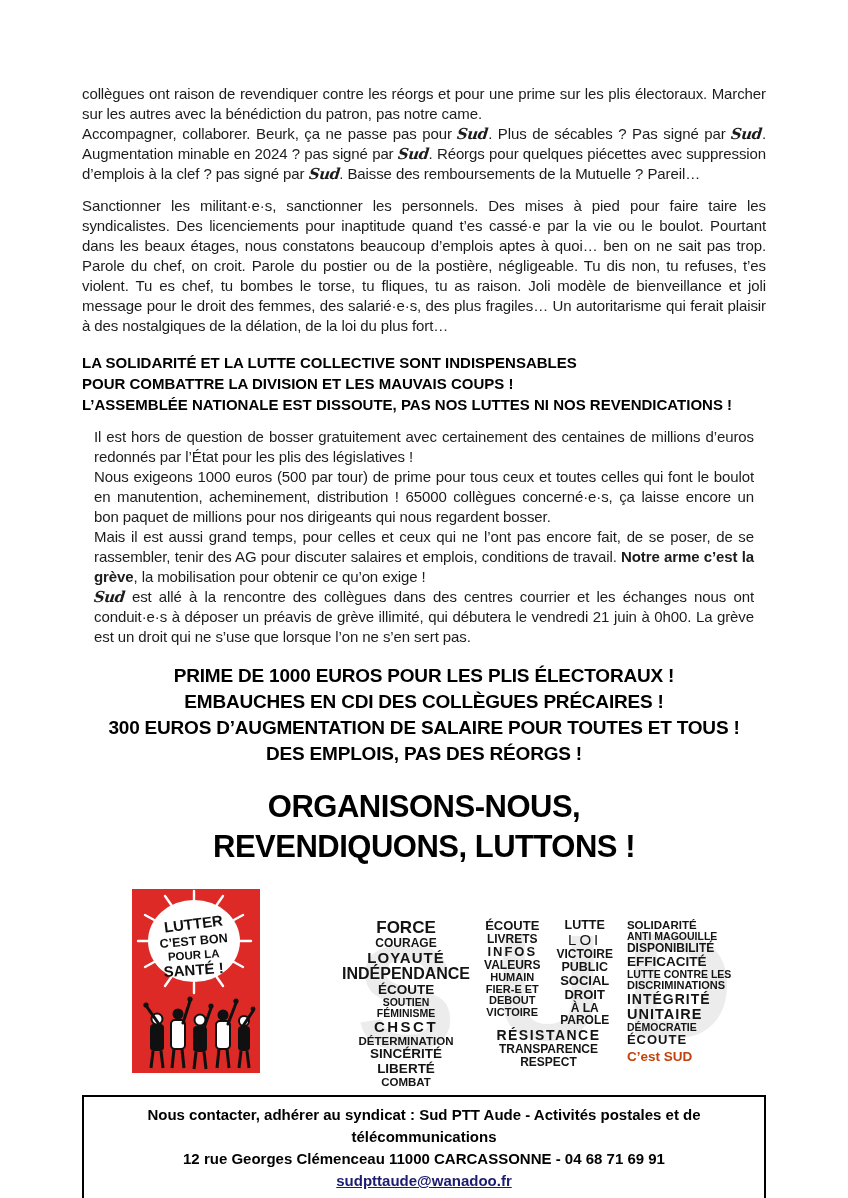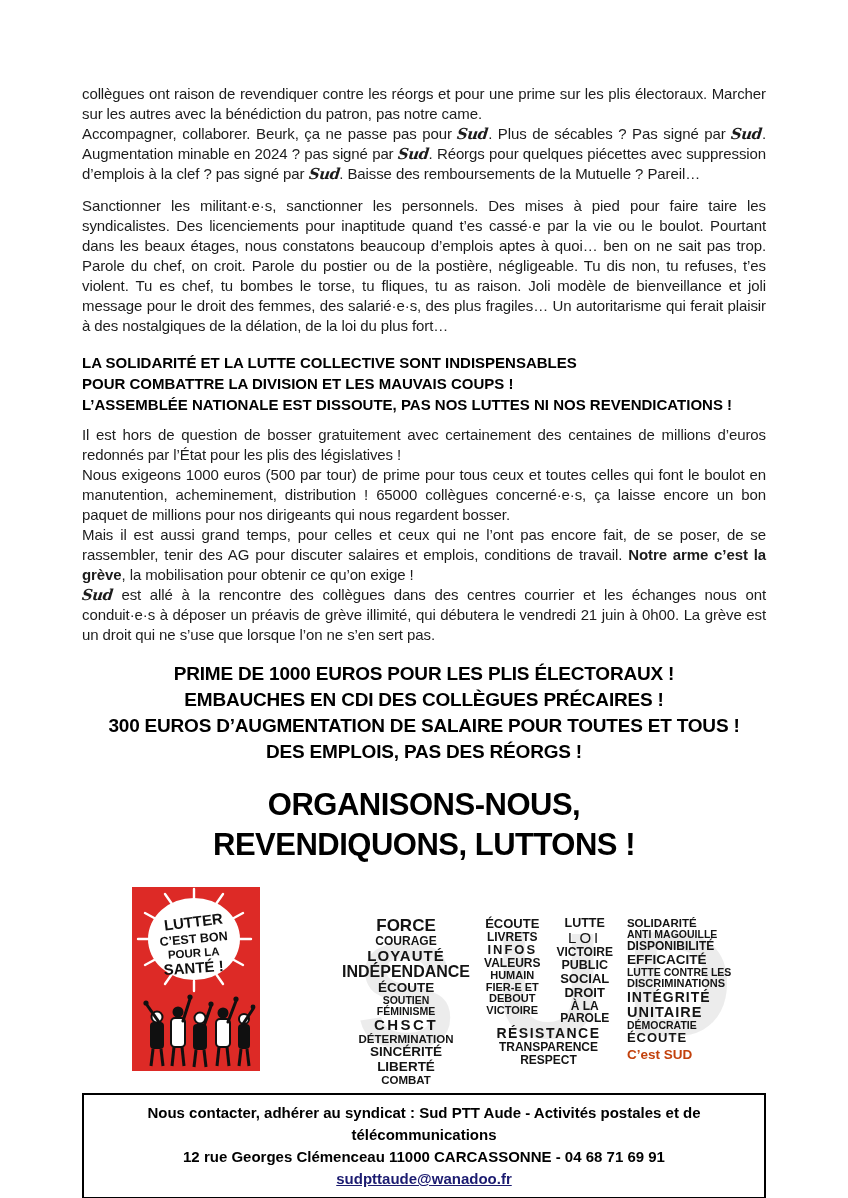--- a/index.html
+++ b/index.html
@@ -67,21 +67,21 @@
   </p>
 
   <p class="body-text para">Sanctionner les militant·e·s, sanctionner les personnels. Des mises à pied pour faire taire les syndicalistes. Des licenciements pour inaptitude quand t’es cassé·e par la vie ou le boulot. Pourtant dans les beaux étages, nous constatons beaucoup d’emplois aptes à quoi… ben on ne sait pas trop. Parole du chef, on croit. Parole du postier ou de la postière, négligeable. Tu dis non, tu refuses, t’es violent. Tu es chef, tu bombes le torse, tu fliques, tu as raison. Joli modèle de bienveillance et joli message pour le droit des femmes, des salarié·e·s, des plus fragiles… Un autoritarisme qui ferait plaisir à des nostalgiques de la délation, de la loi du plus fort…</p>
 
   <div class="center-bold">
       <div>LA SOLIDARITÉ ET LA LUTTE COLLECTIVE SONT INDISPENSABLES</div>
       <div>POUR COMBATTRE LA DIVISION ET LES MAUVAIS COUPS  !</div>
       <div>L’ASSEMBLÉE NATIONALE EST DISSOUTE, PAS NOS LUTTES NI NOS REVENDICATIONS !</div>
     </div>
 
-  <p class="body-text" style="margin:0;"><span>Il est hors de question de bosser gratuitement avec certainement des centaines de millions d’euros redonnés par l’État pour les plis des législatives !</span><br>
+  <p class="body-text" style="margin:12px;"><span>Il est hors de question de bosser gratuitement avec certainement des centaines de millions d’euros redonnés par l’État pour les plis des législatives !</span><br>
     <span>Nous exigeons 1000 euros (500 par tour) de prime pour tous ceux et toutes celles qui font le boulot en manutention, acheminement, distribution ! 65000 collègues concerné·e·s, ça laisse encore un bon paquet de millions pour nos dirigeants qui nous regardent bosser.</span><br>
     <span>Mais il est aussi grand temps, pour celles et ceux qui ne l’ont pas encore fait, de se poser, de se rassembler, tenir des AG pour discuter salaires et emplois, conditions de travail. </span><span class="bold">Notre arme c’est la grève</span><span>, la mobilisation pour obtenir ce qu’on exige !</span><br>
     <span class="sud-logo">Sud</span><span> est allé à la rencontre des collègues dans des centres courrier et les échanges nous ont conduit·e·s à déposer un préavis de grève illimité, qui débutera le vendredi 21 juin à 0h00. La grève est un droit qui ne s’use que lorsque l’on ne s’en sert pas.</span>
   </p>
 
   <div class="slogans">
       <div>PRIME DE 1000 EUROS POUR LES PLIS ÉLECTORAUX !</div>
       <div>EMBAUCHES EN CDI DES COLLÈGUES PRÉCAIRES !</div>
       <div>300 EUROS D’AUGMENTATION DE SALAIRE POUR TOUTES ET TOUS !</div>
       <div>DES EMPLOIS, PAS DES RÉORGS !</div>

